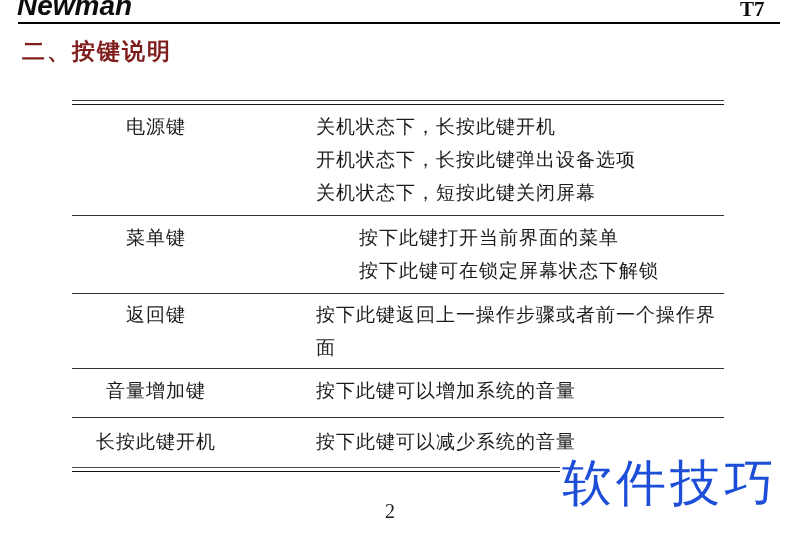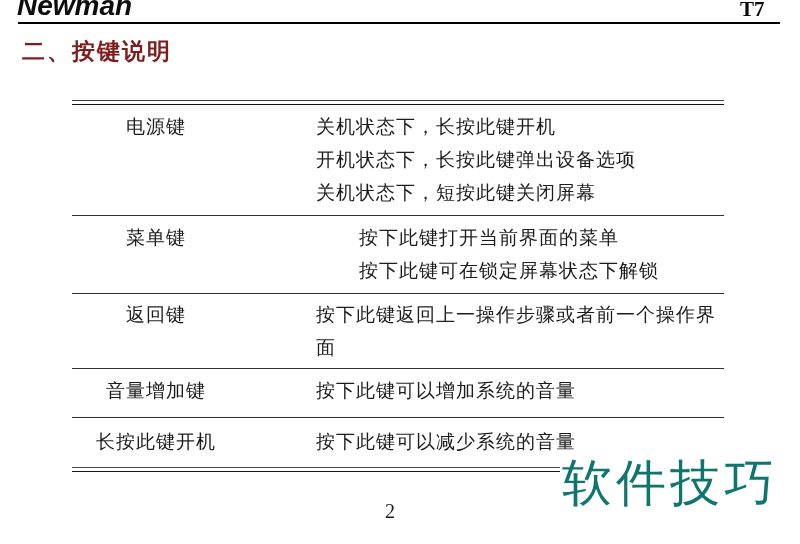--- a/index.html
+++ b/index.html
@@ -106,21 +106,21 @@
   .pad-r5 { padding: 7px 0 9px; }
 
   
   .watermark {
     position: absolute;
     left: 562px;
     top: 450px;
     font-family: "DejaVu Sans", sans-serif;
     font-size: 50px;
     letter-spacing: 4px;
-    color: #0f766e;
+    color: #1d4ed8;
     white-space: nowrap;
   }
   .page-number {
     position: absolute;
     left: 0;
     width: 100%;
     top: 500px;
     text-align: center;
     font-size: 20px;
     color: #1c1c1c;

